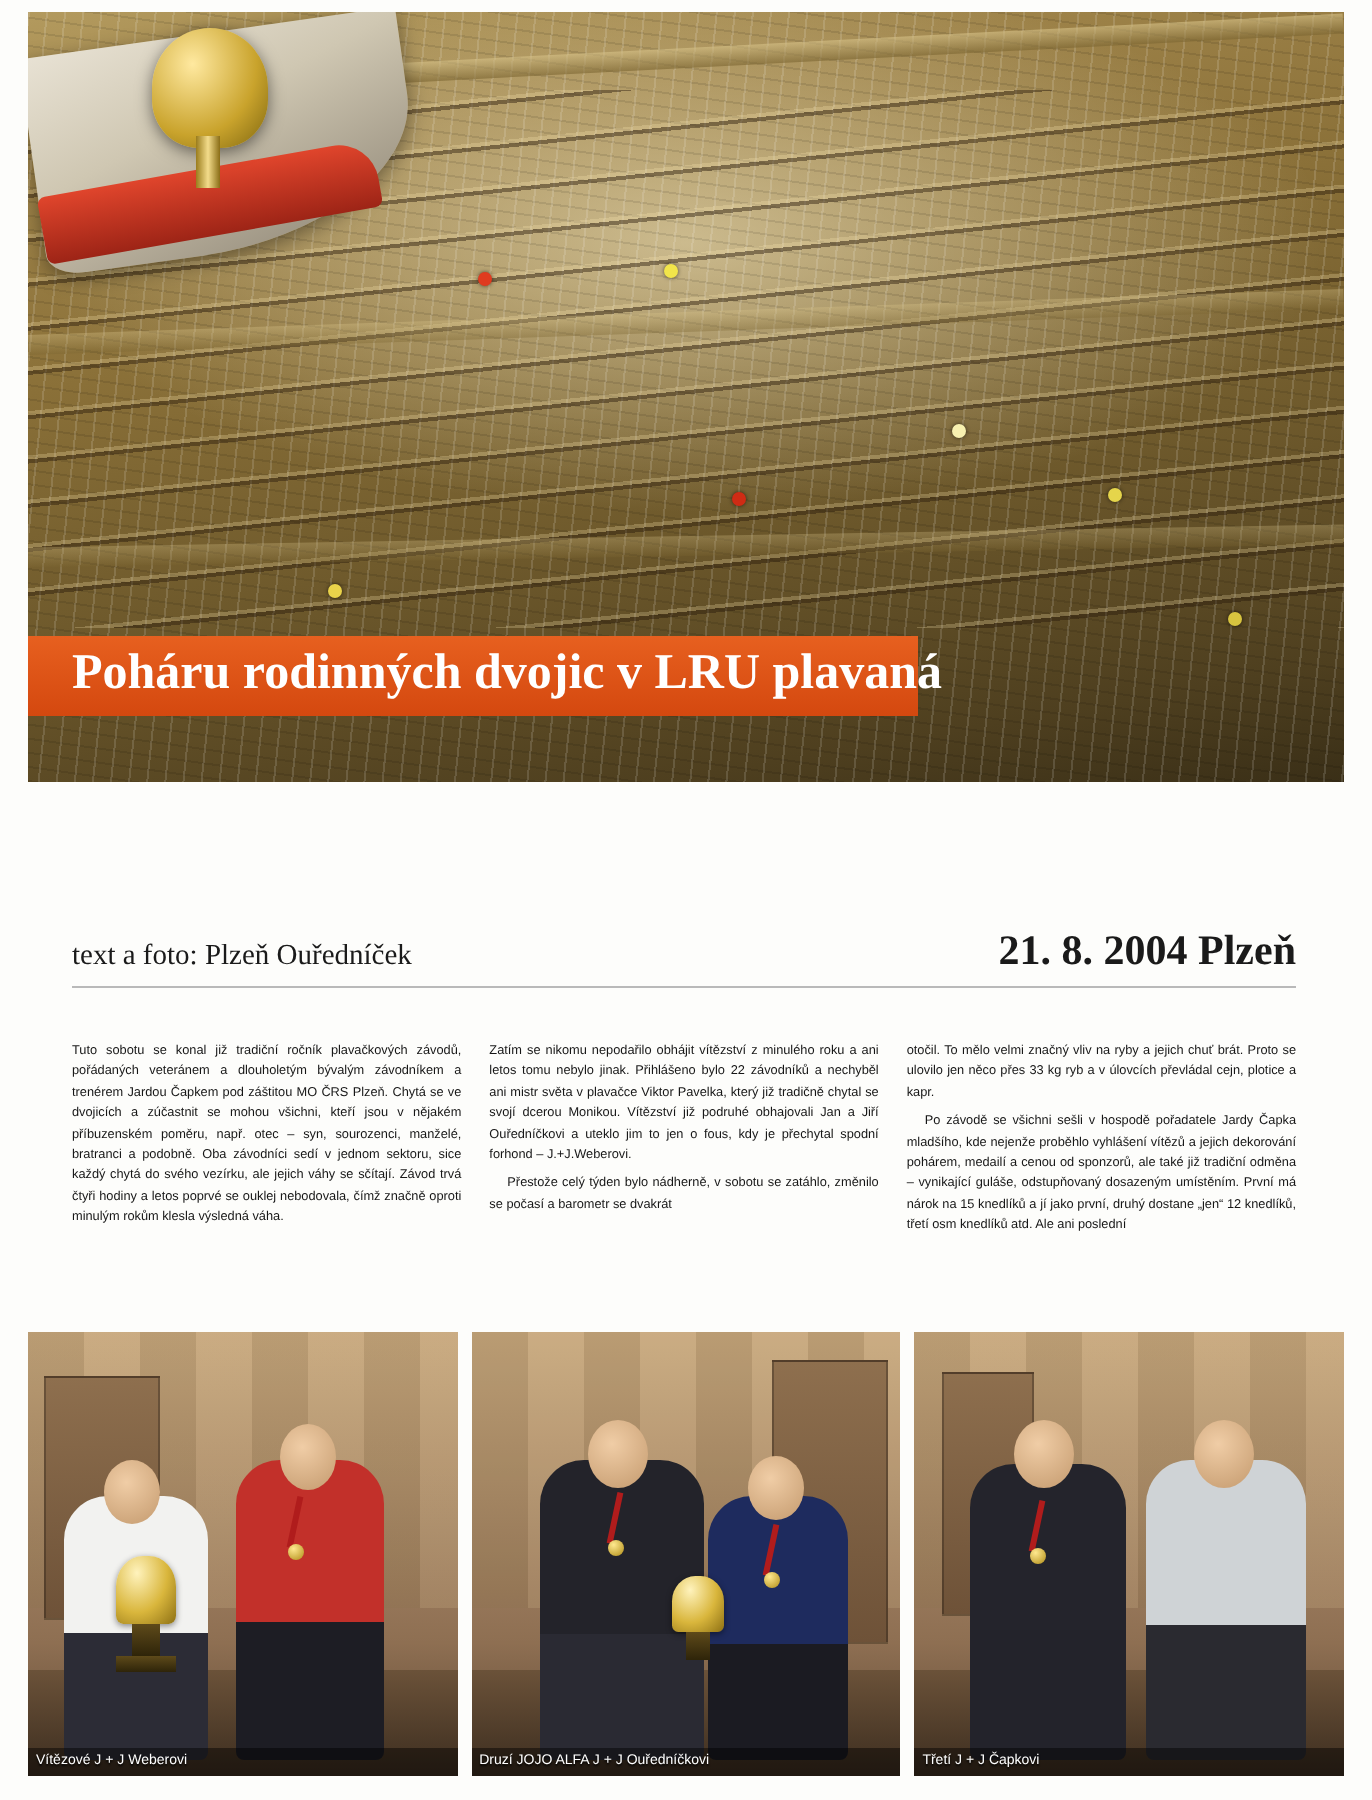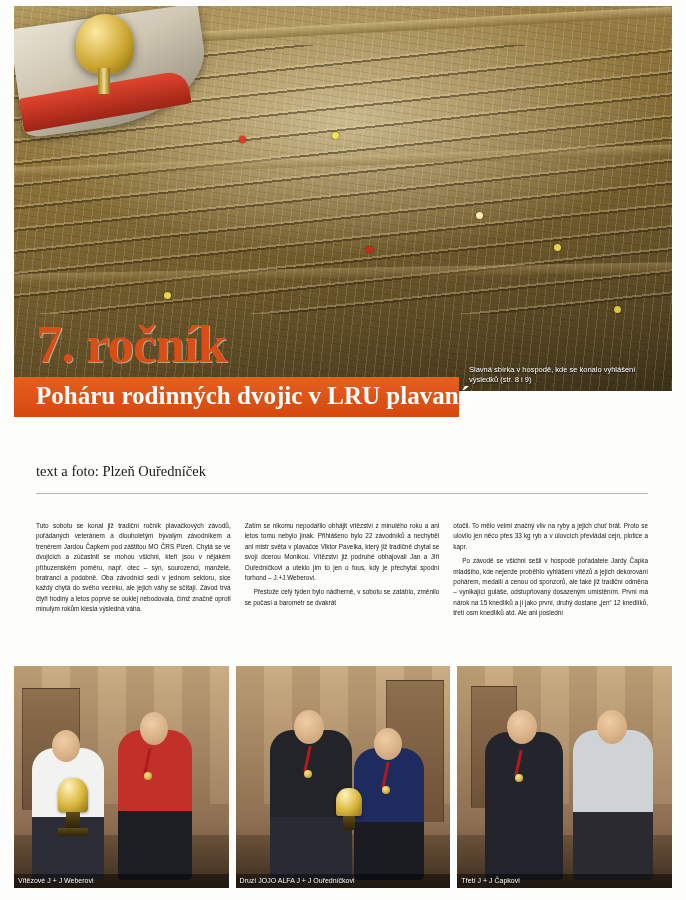--- a/index.html
+++ b/index.html
@@ -297,30 +297,29 @@
     <div class="trophy-stem"></div>
 
     <div class="float" style="left:225px; top:130px; background:#e03b1f;"></div>
     <div class="float" style="left:318px; top:126px; background:#f2e54a;"></div>
     <div class="float" style="left:352px; top:240px; background:#cf2b14;"></div>
     <div class="float" style="left:462px; top:206px; background:#f7f0b0;"></div>
     <div class="float" style="left:540px; top:238px; background:#e5d54b;"></div>
     <div class="float" style="left:150px; top:286px; background:#ead34a;"></div>
     <div class="float" style="left:600px; top:300px; background:#d8c43f;"></div>
 
-    <div class="photo-caption-hero">Slavná sbírka v hospodě, kde se konalo vyhlášení výsledků (str. 8 i 9)</div>
   </div>
 
   <div class="title-area">
-    <h1 class="big-title">7. ročník</h1>
     <div class="subtitle-bar">Poháru rodinných dvojic v LRU plavaná</div>
   </div>
 
   <div class="byline-row">
     <div class="byline-left">text a foto: Plzeň Ouředníček</div>
+    <div class="byline-right">21. 8. 2004 Plzeň</div>
   </div>
   <div class="rule"></div>
 
   <div class="columns">
     <div class="col">
       <p>Tuto sobotu se konal již tradiční ročník plavačkových závodů, pořádaných veteránem a dlouholetým bývalým závodníkem a trenérem Jardou Čapkem pod záštitou MO ČRS Plzeň. Chytá se ve dvojicích a zúčastnit se mohou všichni, kteří jsou v nějakém příbuzenském poměru, např. otec – syn, sourozenci, manželé, bratranci a podobně. Oba závodníci sedí v jednom sektoru, sice každý chytá do svého vezírku, ale jejich váhy se sčítají. Závod trvá čtyři hodiny a letos poprvé se ouklej nebodovala, čímž značně oproti minulým rokům klesla výsledná váha.</p>
     </div>
     <div class="col">
       <p>Zatím se nikomu nepodařilo obhájit vítězství z minulého roku a ani letos tomu nebylo jinak. Přihlášeno bylo 22 závodníků a nechyběl ani mistr světa v plavačce Viktor Pavelka, který již tradičně chytal se svojí dcerou Monikou. Vítězství již podruhé obhajovali Jan a Jiří Ouředníčkovi a uteklo jim to jen o fous, kdy je přechytal spodní forhond – J.+J.Weberovi.</p>
       <p class="indent">Přestože celý týden bylo nádherně, v sobotu se zatáhlo, změnilo se počasí a barometr se dvakrát</p>

